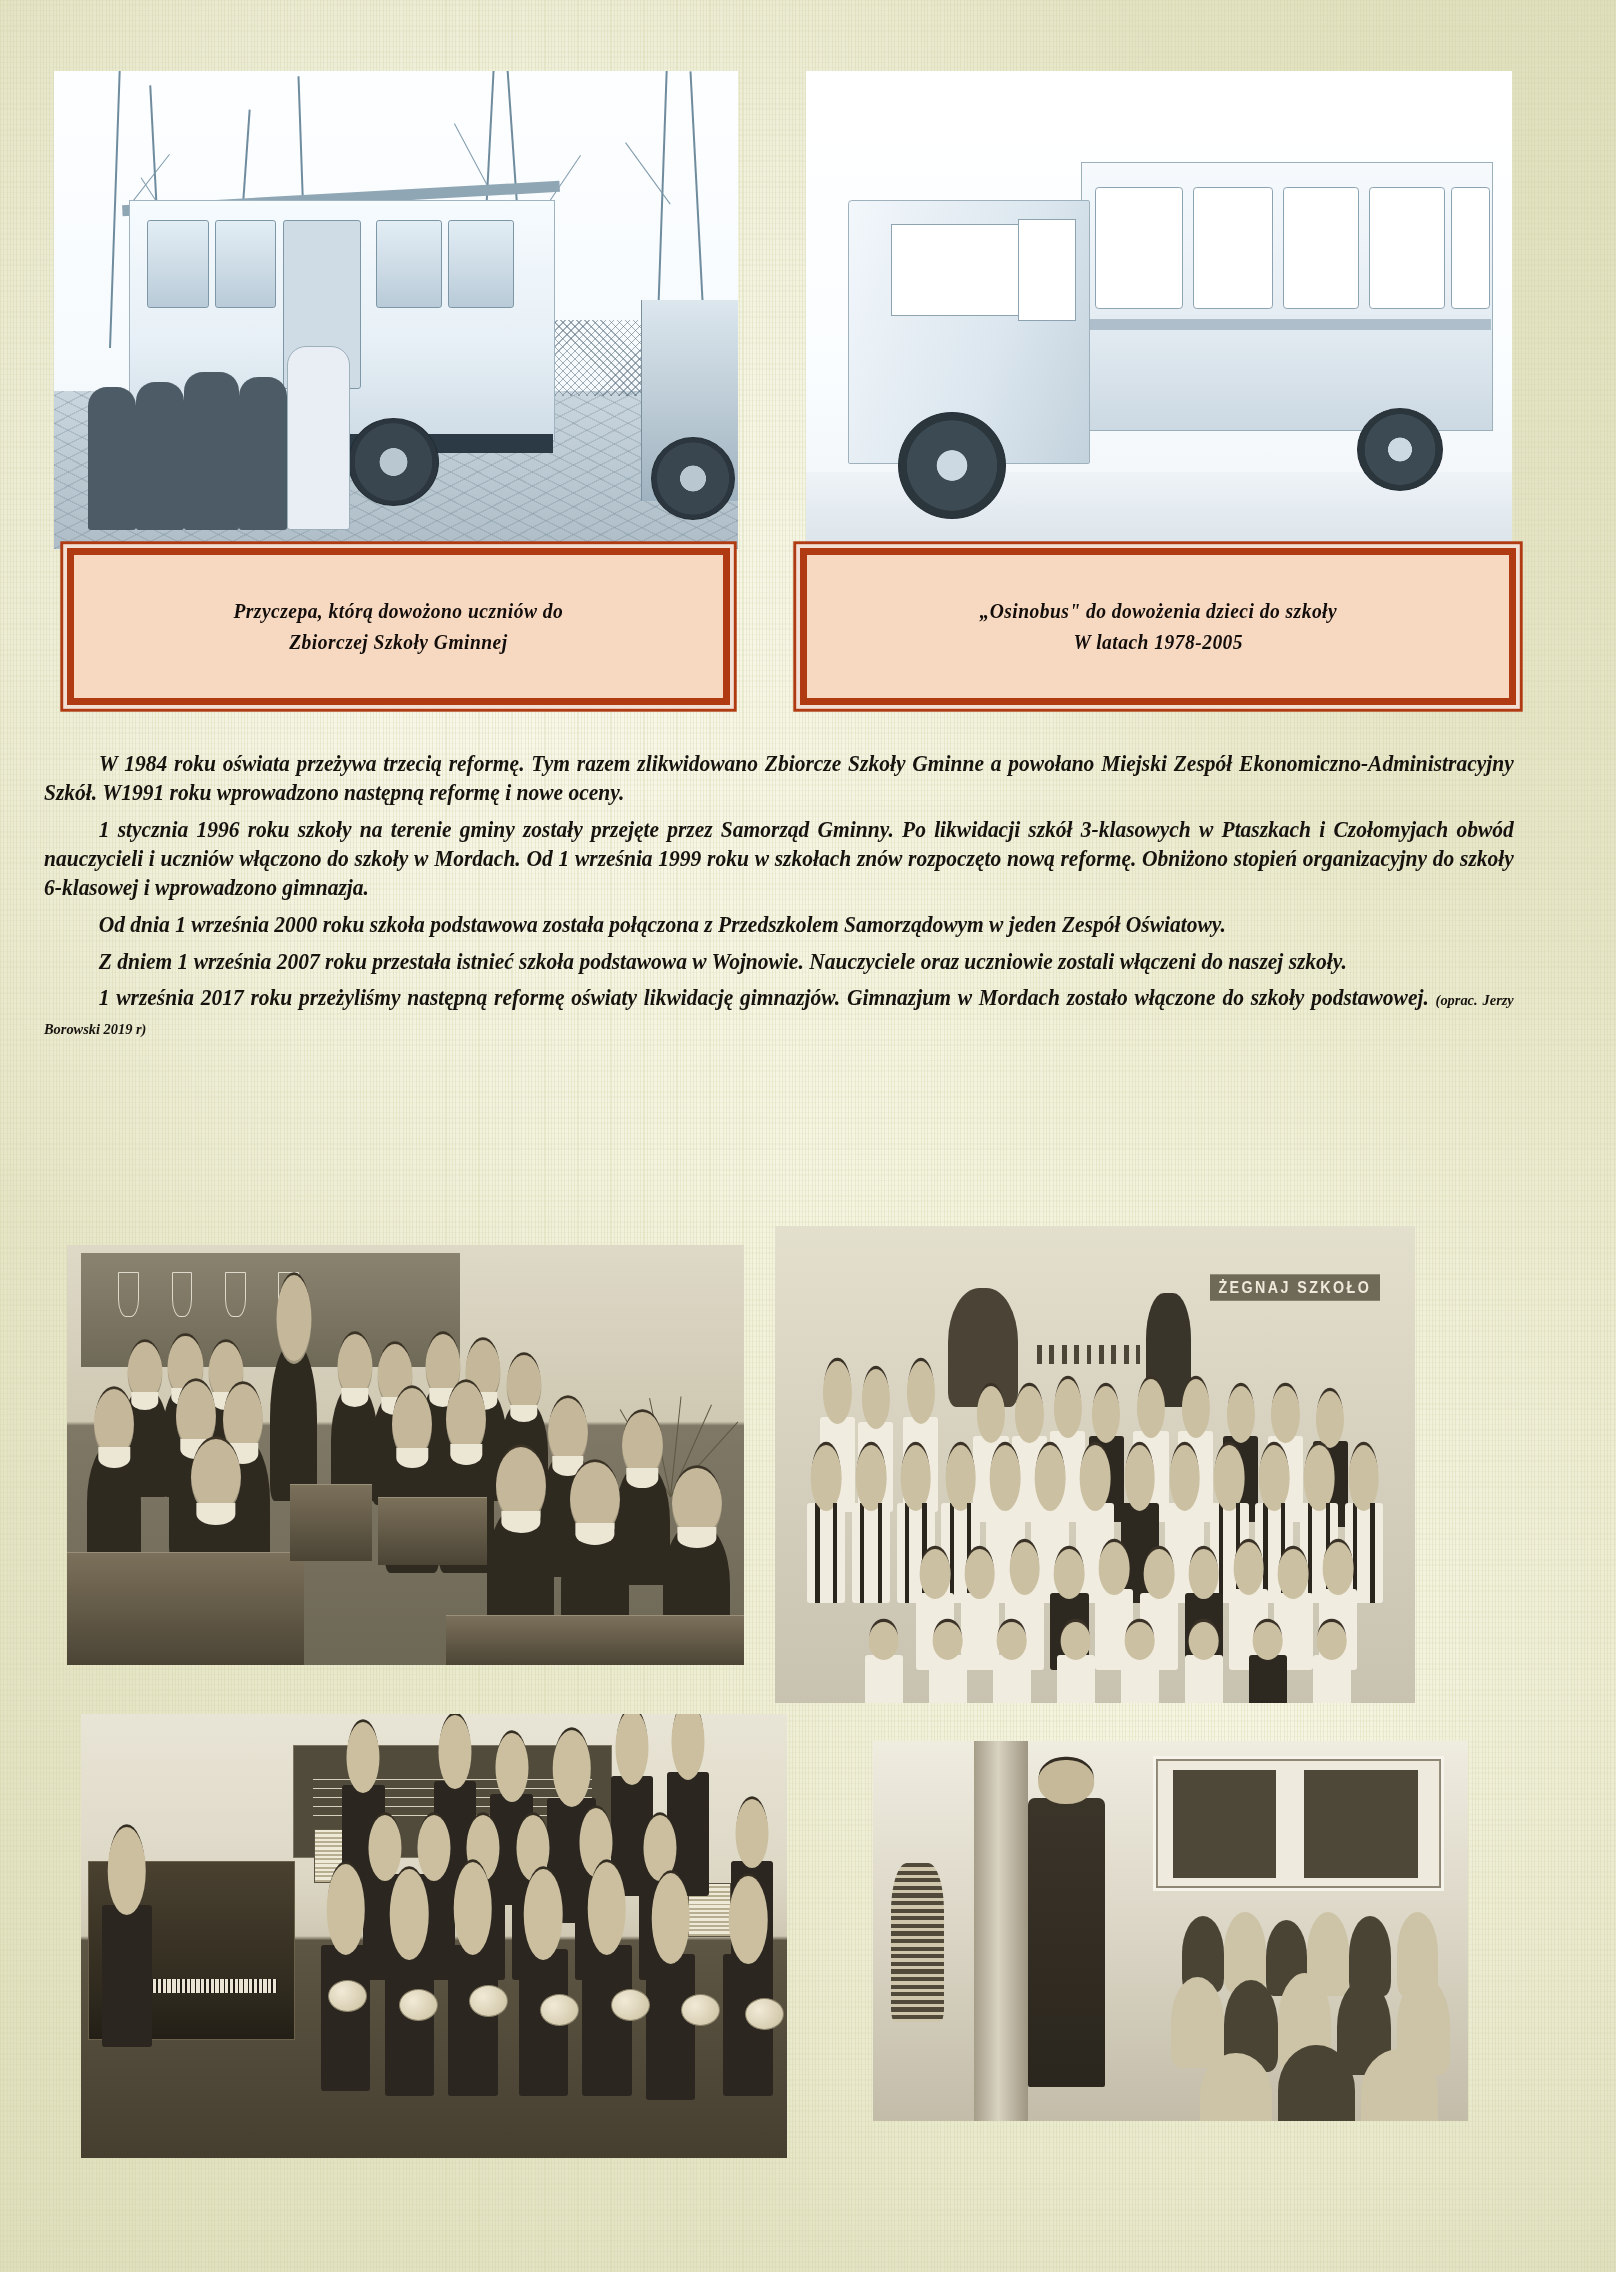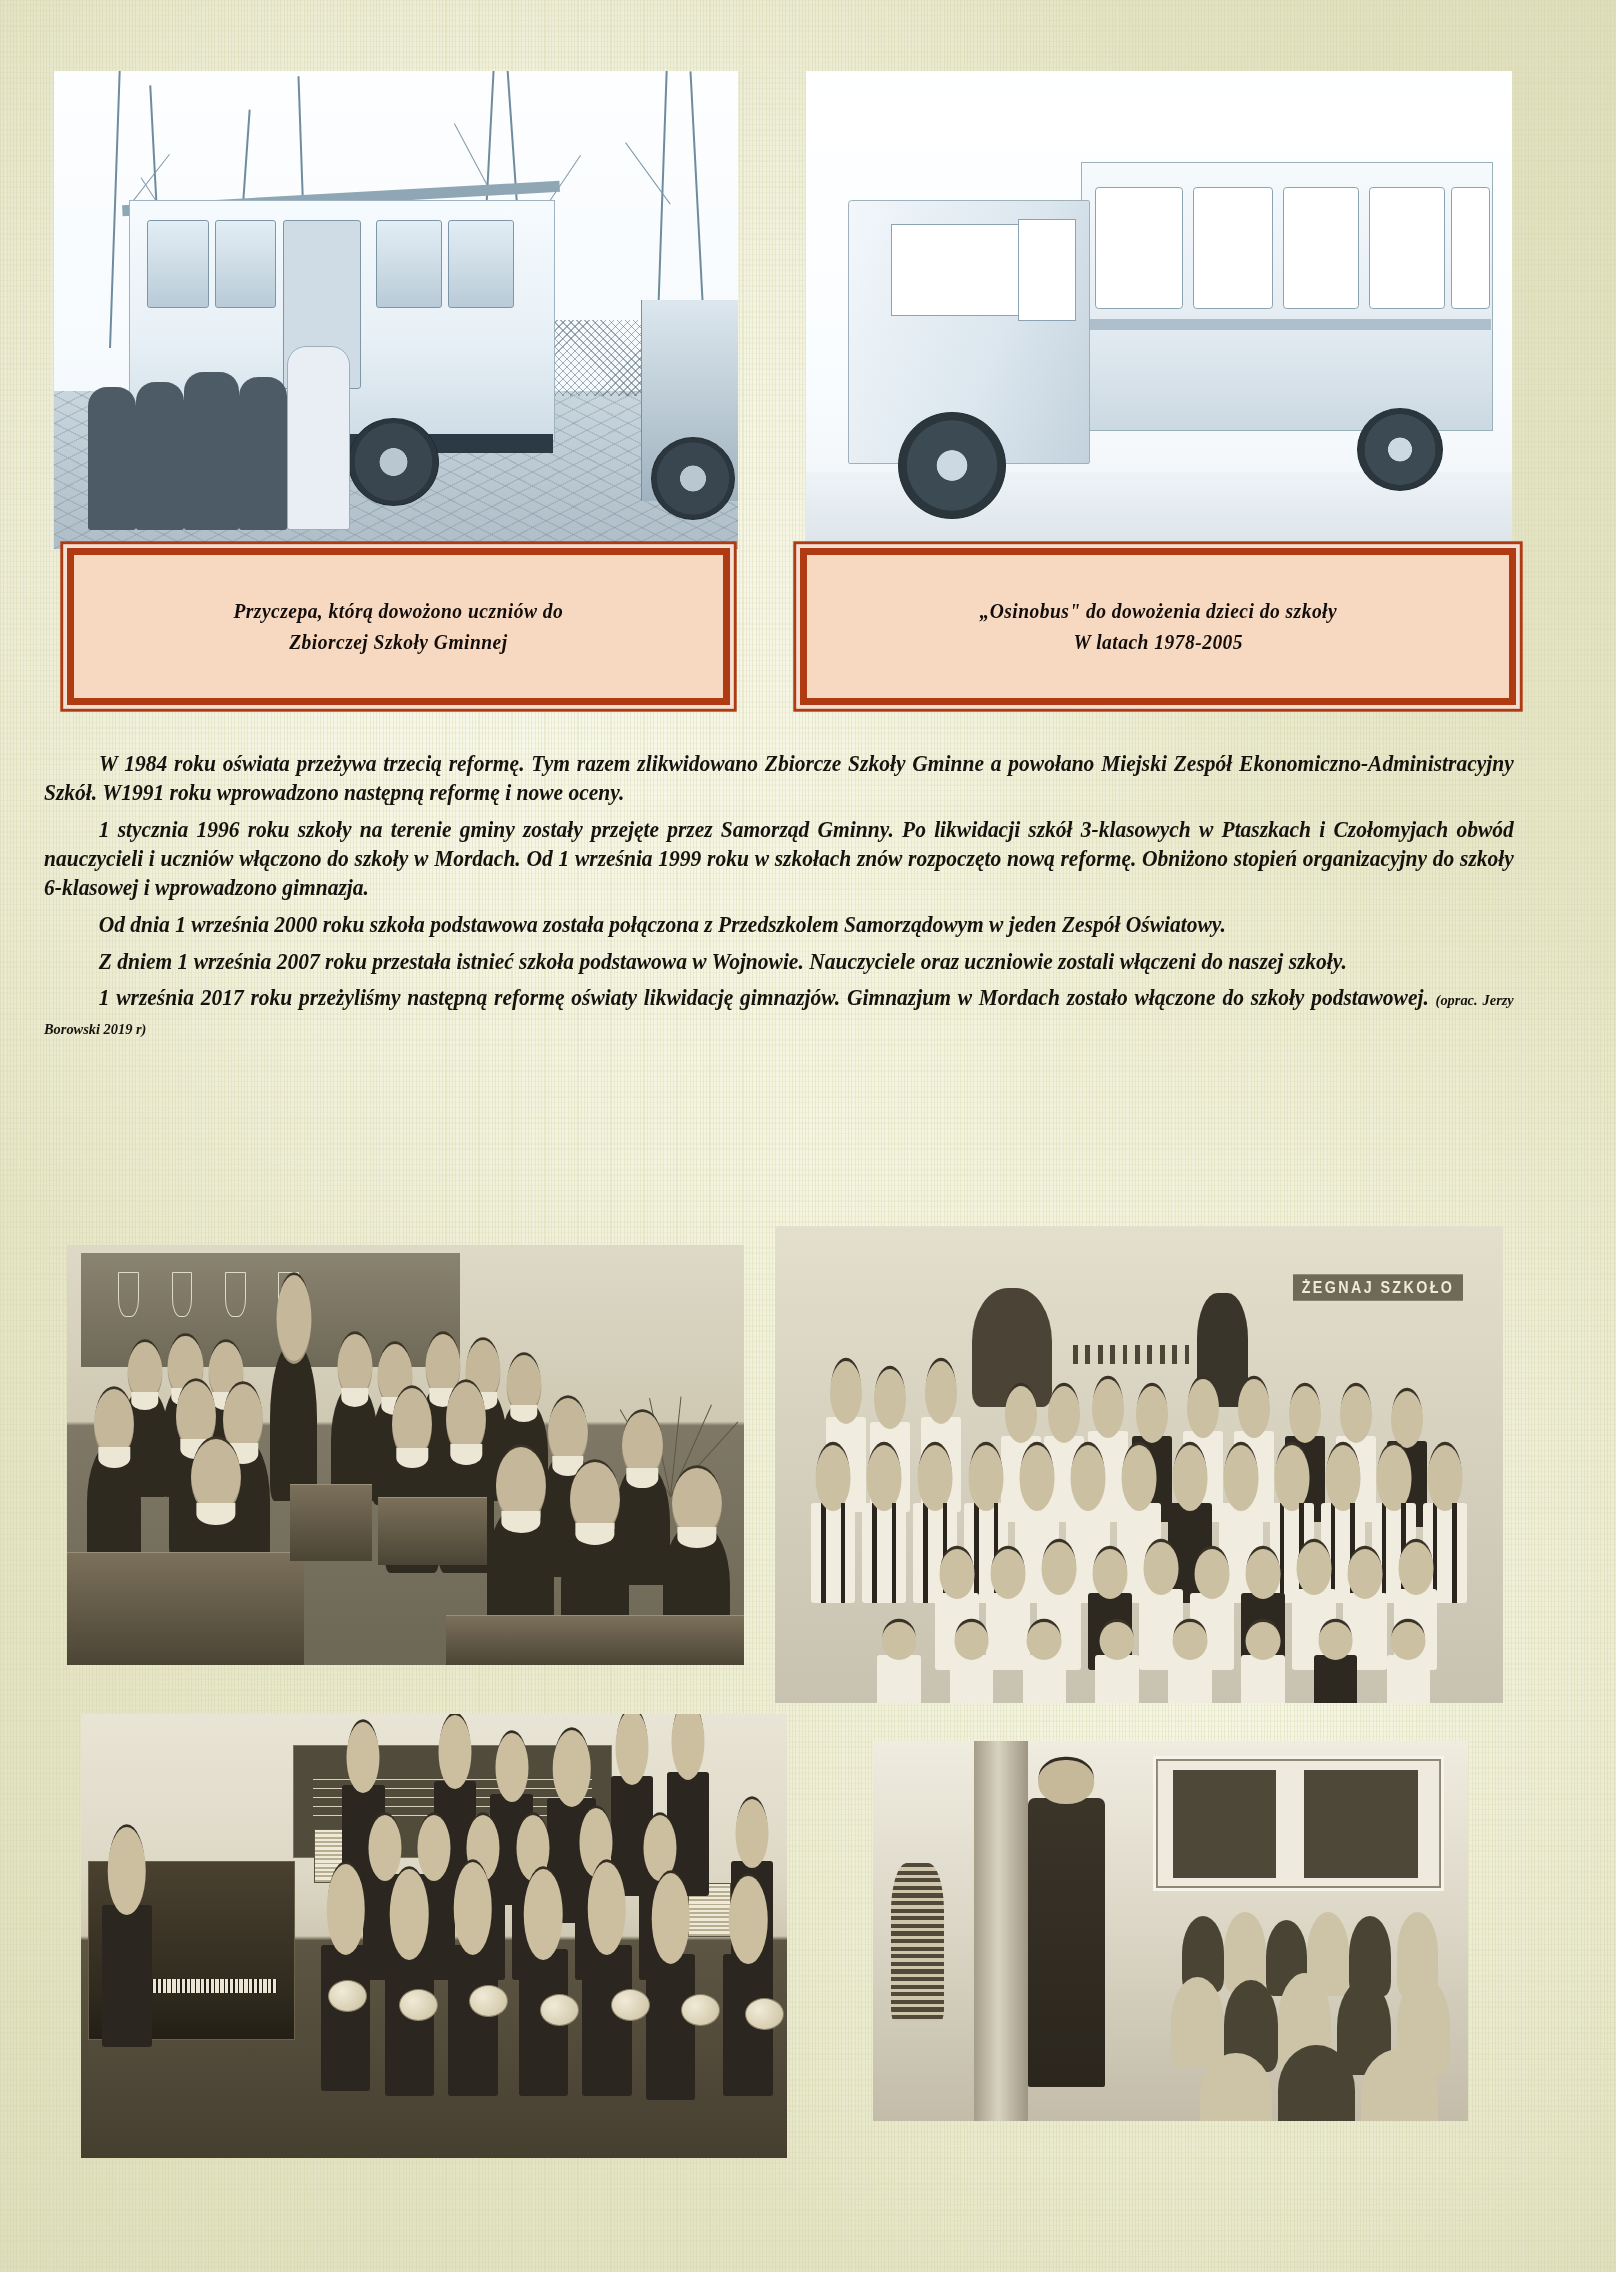--- a/index.html
+++ b/index.html
@@ -530,21 +530,21 @@
         <div class="collar"></div>
       </div>
 
     <div class="desk" style="left:0%;  top:73%; width:35%; height:27%;"></div>
     <div class="desk" style="left:33%; top:57%; width:12%; height:18%;"></div>
     <div class="desk" style="left:46%; top:60%; width:16%; height:16%;"></div>
     <div class="desk" style="left:56%; top:88%; width:44%; height:12%;"></div>
   </div>
 </div>
 
-<div class="photo sepia" id="photo-group" style="left:775px; top:1226px; width:728px; height:477px;">
+<div class="photo sepia" id="photo-group" style="left:775px; top:1226px; width:640px; height:477px;">
   <div class="inner">
     <div class="wallarea"></div>
     <div class="banner">ŻEGNAJ SZKOŁO</div>
     <div class="coat"></div>
     <div class="doll"></div>
     <div class="garland"></div>
 
     <div class="kid white" style="left:7%;  top:40%; width:5.5%; height:20%;">
         <div class="h"></div>
       </div>

